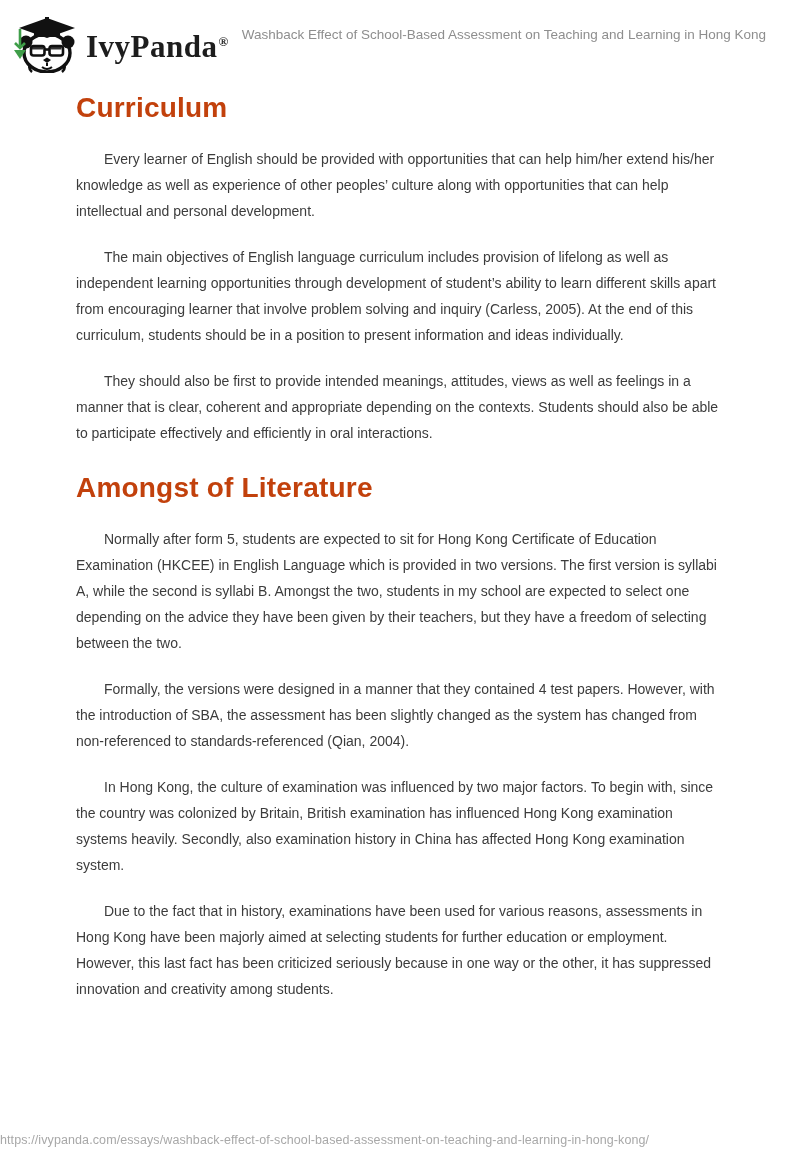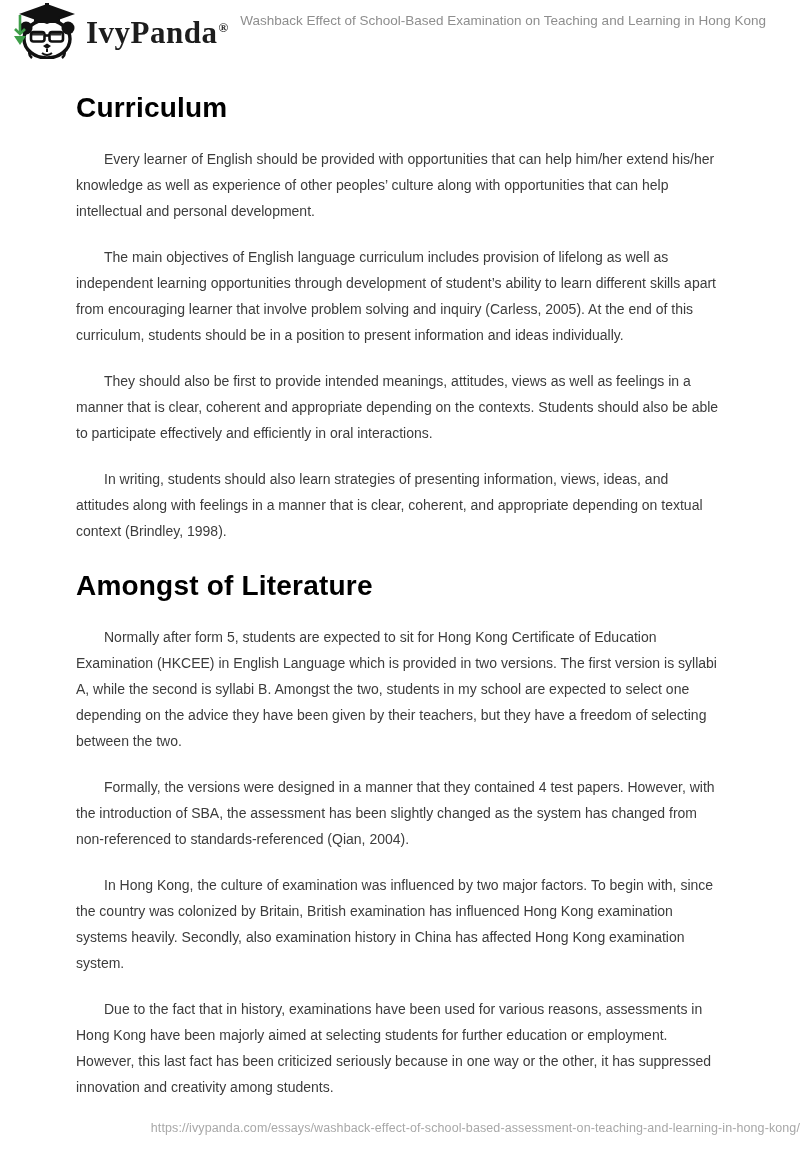--- a/index.html
+++ b/index.html
@@ -16,21 +16,21 @@
     height: 1160px;
     background: #ffffff;
     position: relative;
   }
 
   
   .header {
     display: flex;
     align-items: flex-start;
     justify-content: space-between;
-    padding: 0 34px 0 10px;
+    padding: 14px 34px 0 10px;
     height: 62px;
   }
   .logo {
     display: flex;
     align-items: center;
     gap: 8px;
   }
   .logo-mark { width: 68px; height: 56px; display: block; }
   .logo-text {
     font-family: "Liberation Serif", serif;
@@ -57,41 +57,41 @@
     line-height: 18px;
   }
 
   
   .content {
     padding: 12px 76px 0 76px;
   }
   h1.section-heading {
     font-size: 28px;
     font-weight: 700;
-    color: #000000;
+    color: #c2410c;
     margin: 18px 0 22px 0;
     letter-spacing: 0.2px;
   }
   h1.section-heading.second { margin-top: 26px; }
   p.body-paragraph {
     font-size: 14px;
     line-height: 26px;
     color: #3c3c3c;
     text-indent: 28px;
     margin: 0 0 20px 0;
     text-align: left;
   }
 
   
   .footer {
     position: absolute;
     left: 0;
-    bottom: 24px;
+    bottom: 12px;
     width: 100%;
-    text-align: right;
+    text-align: left;
   }
   .footer-url {
     font-size: 12.5px;
     color: #a8a8a8;
     letter-spacing: 0.1px;
   }
 </style>
 </head>
 <body>
 
@@ -125,31 +125,30 @@
           <path d="M22 31 h11" stroke="#111111" stroke-width="3" opacity="0.85"></path>
           <path d="M40.5 31 h11" stroke="#111111" stroke-width="3" opacity="0.85"></path>
         </g>
 
         <path d="M33 43 l4 -2.5 l4 2.5 l-4 3 z" fill="#111111"></path>
         <path d="M37 46 v3 M32 50 q5 4 10 0" fill="none" stroke="#111111" stroke-width="2"></path>
         <path d="M20 47 q-2 5 2 8 M54 47 q2 5 -2 8" fill="none" stroke="#111111" stroke-width="2.6"></path>
       </svg>
       <div class="logo-text"><span>IvyPanda</span><span class="logo-reg">®</span></div>
     </div>
-    <div class="doc-title">Washback Effect of School-Based Examination on Teaching and Learning in Hong Kong</div>
+    <div class="doc-title">Washback Effect of School-Based Assessment on Teaching and Learning in Hong Kong</div>
   </div>
 
   <div class="content">
 
     <h1 class="section-heading">Curriculum</h1>
 
     <p class="body-paragraph">Every learner of English should be provided with opportunities that can help him/her extend his/her knowledge as well as experience of other peoples’ culture along with opportunities that can help intellectual and personal development.</p>
     <p class="body-paragraph">The main objectives of English language curriculum includes provision of lifelong as well as independent learning opportunities through development of student’s ability to learn different skills apart from encouraging learner that involve problem solving and inquiry (Carless, 2005). At the end of this curriculum, students should be in a position to present information and ideas individually.</p>
     <p class="body-paragraph">They should also be first to provide intended meanings, attitudes, views as well as feelings in a manner that is clear, coherent and appropriate depending on the contexts. Students should also be able to participate effectively and efficiently in oral interactions.</p>
-    <p class="body-paragraph">In writing, students should also learn strategies of presenting information, views, ideas, and attitudes along with feelings in a manner that is clear, coherent, and appropriate depending on textual context (Brindley, 1998).</p>
 
     <h1 class="section-heading second">Amongst of Literature</h1>
 
     <p class="body-paragraph">Normally after form 5, students are expected to sit for Hong Kong Certificate of Education Examination (HKCEE) in English Language which is provided in two versions. The first version is syllabi A, while the second is syllabi B. Amongst the two, students in my school are expected to select one depending on the advice they have been given by their teachers, but they have a freedom of selecting between the two.</p>
     <p class="body-paragraph">Formally, the versions were designed in a manner that they contained 4 test papers. However, with the introduction of SBA, the assessment has been slightly changed as the system has changed from non-referenced to standards-referenced (Qian, 2004).</p>
     <p class="body-paragraph">In Hong Kong, the culture of examination was influenced by two major factors. To begin with, since the country was colonized by Britain, British examination has influenced Hong Kong examination systems heavily. Secondly, also examination history in China has affected Hong Kong examination system.</p>
     <p class="body-paragraph">Due to the fact that in history, examinations have been used for various reasons, assessments in Hong Kong have been majorly aimed at selecting students for further education or employment. However, this last fact has been criticized seriously because in one way or the other, it has suppressed innovation and creativity among students.</p>
 
   </div>
 

